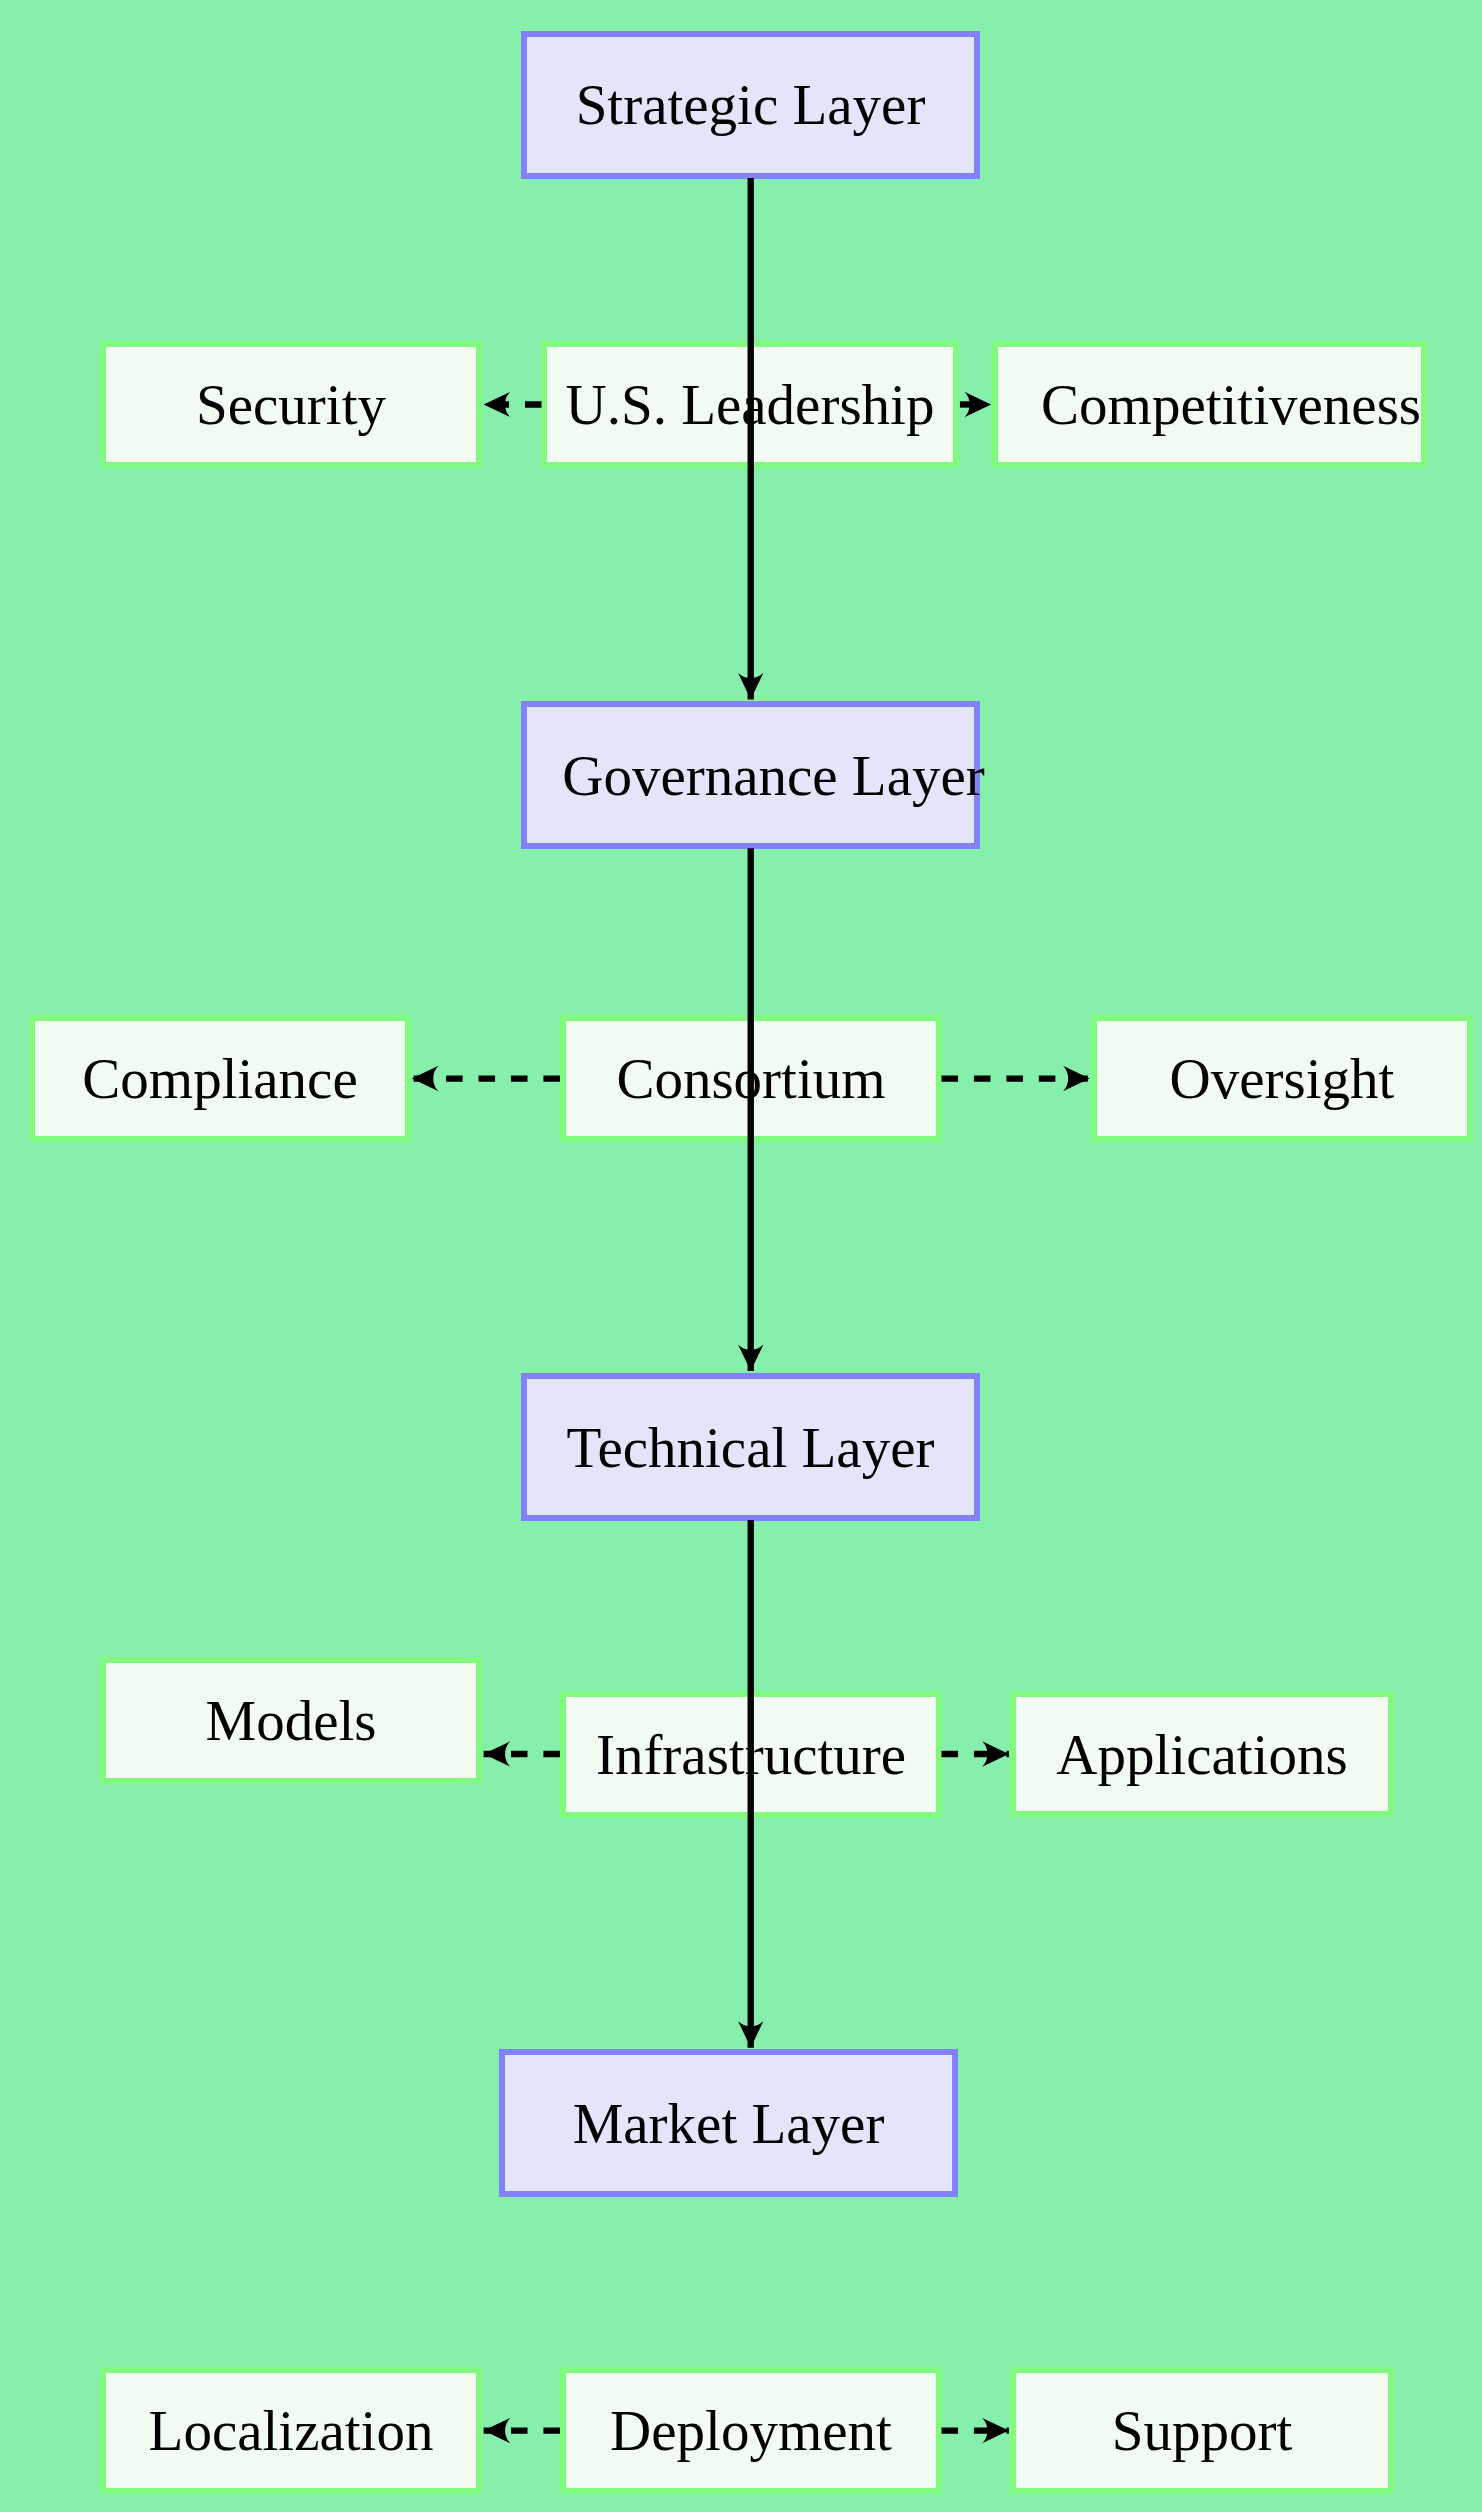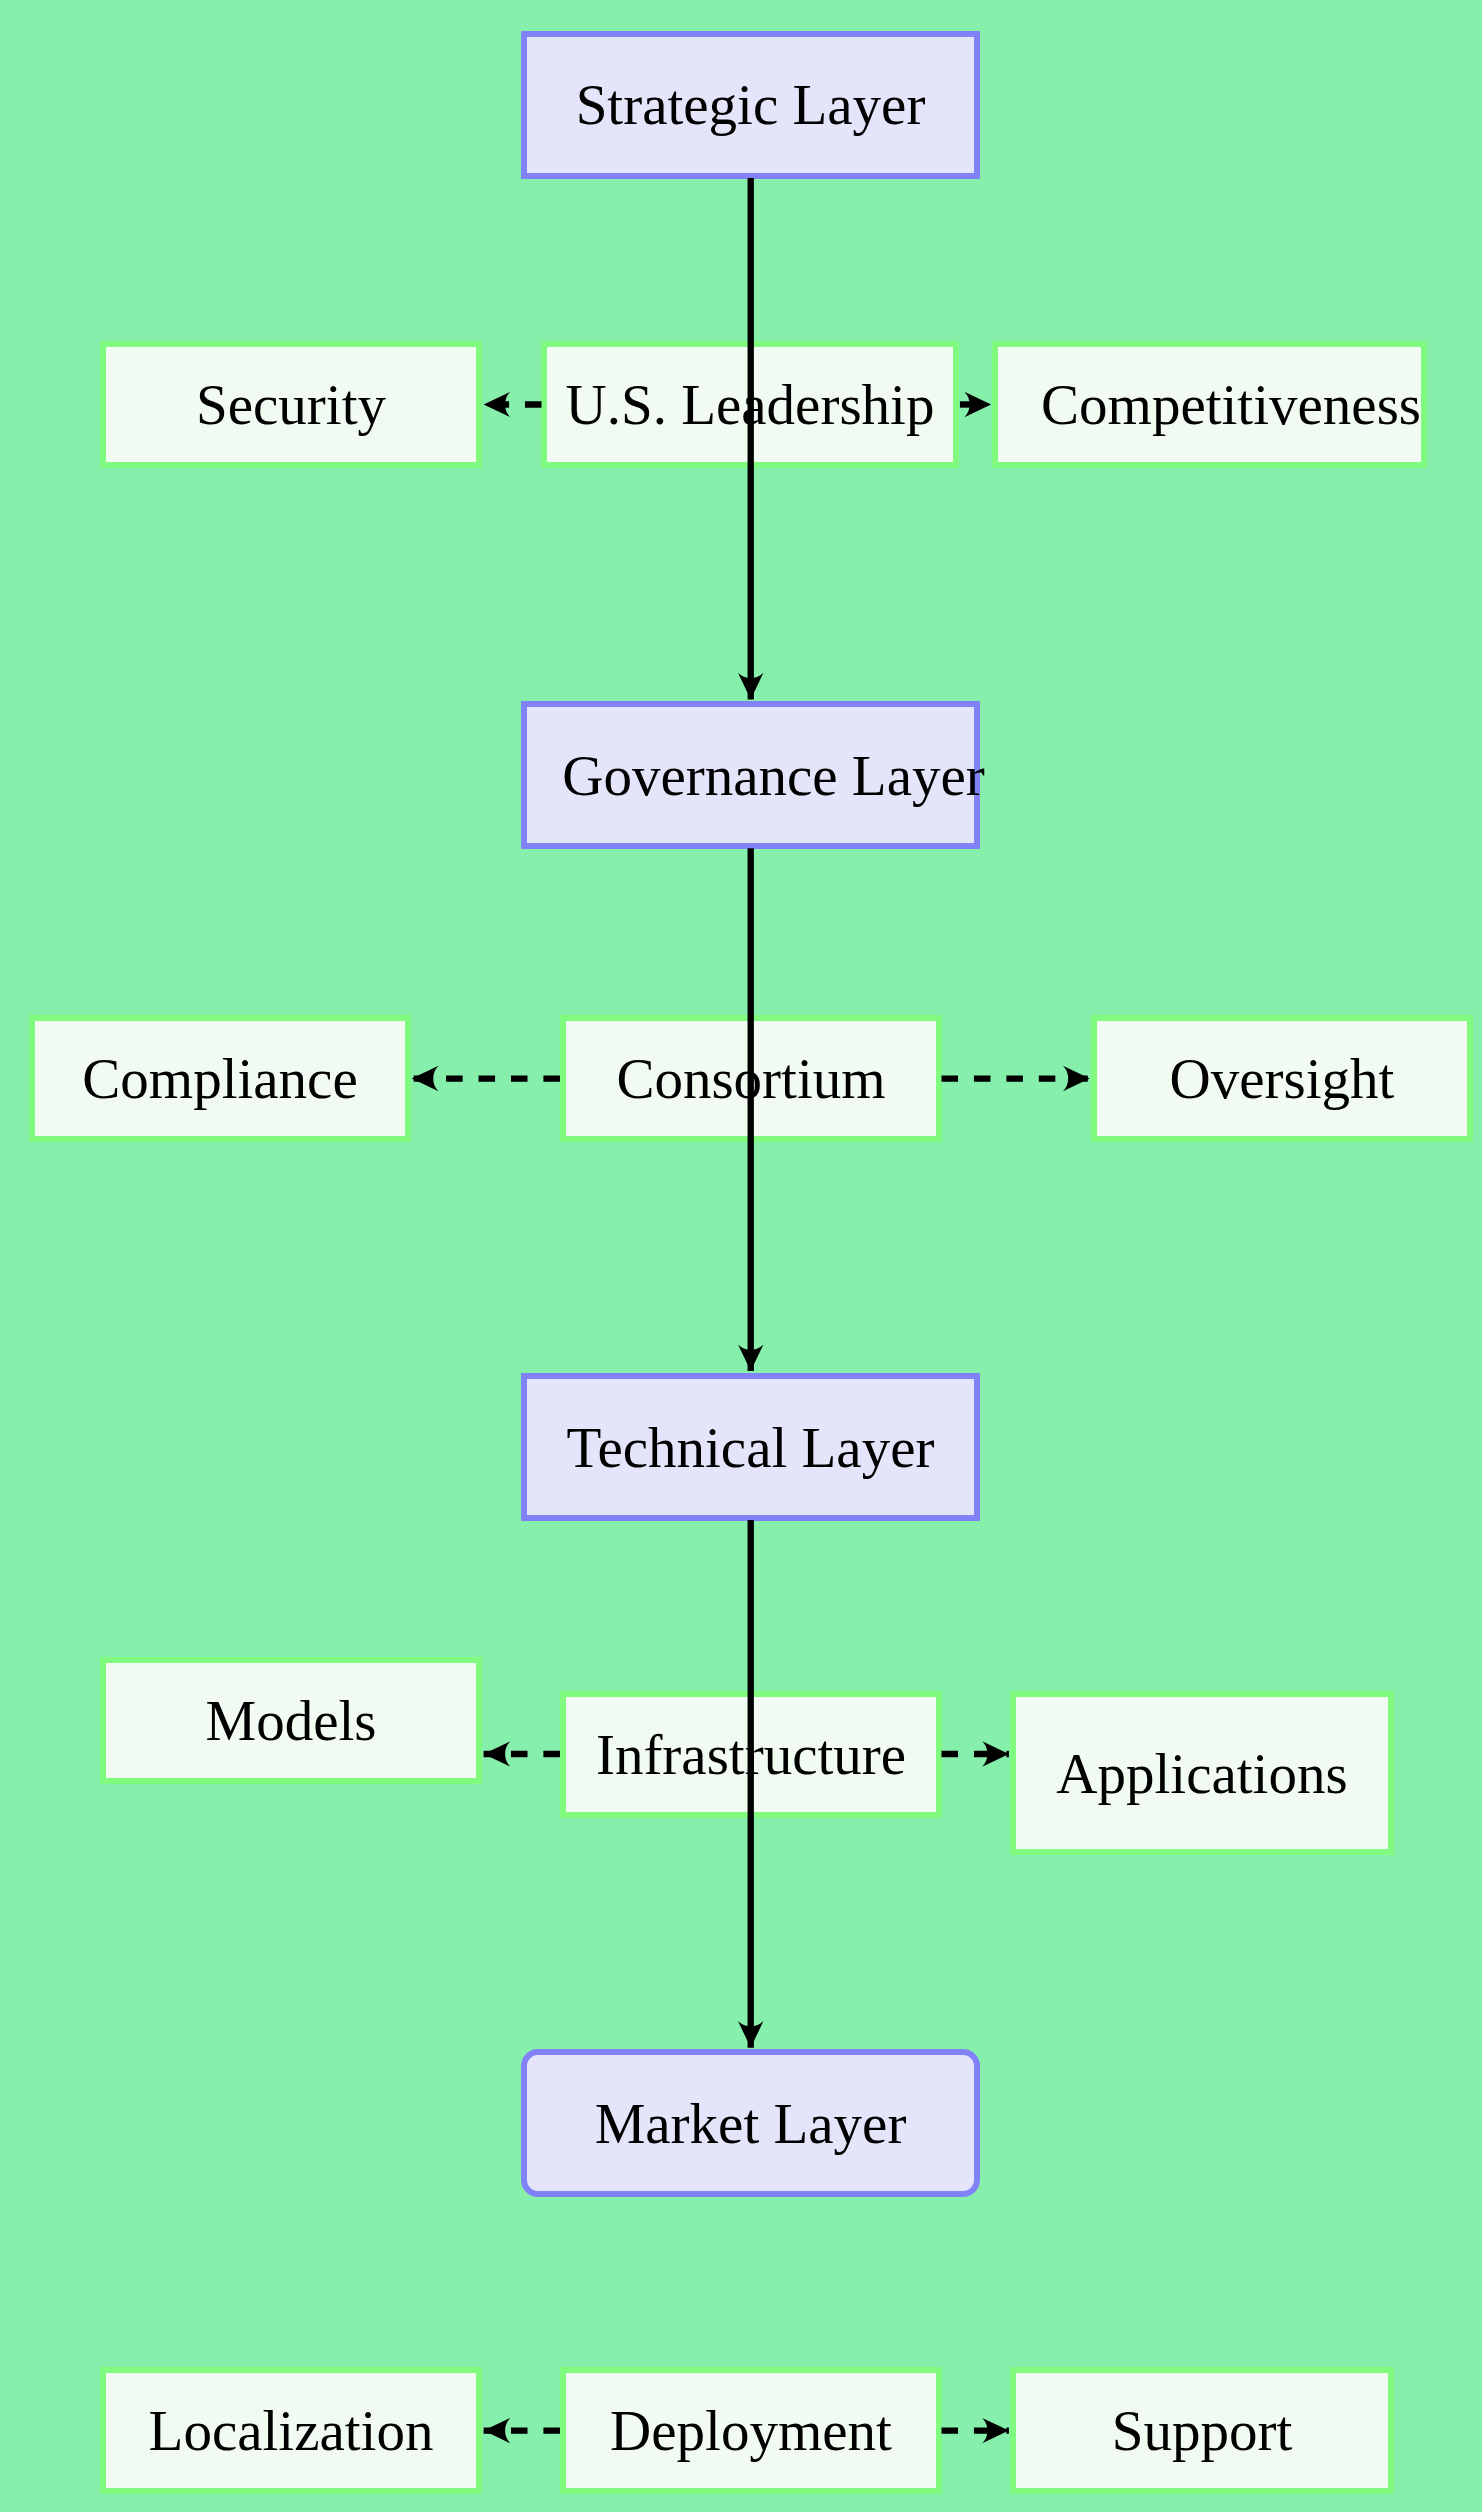--- a/index.html
+++ b/index.html
@@ -89,21 +89,21 @@
   </div>
 
   <div class="box layer" style="left:521px; top:701px; width:459px; height:148px;padding-left:46px;">
     <span>Governance Layer</span>
   </div>
 
   <div class="box layer" style="left:521px; top:1373px; width:459px; height:148px;">
     <span>Technical Layer</span>
   </div>
 
-  <div class="box layer" style="left:521px; top:2049px; width:459px; height:148px;border-radius:17px;">
+  <div class="box layer" style="left:499px; top:2049px; width:459px; height:148px;">
     <span>Market Layer</span>
   </div>
 
   <div class="box node" style="left:100px; top:341px; width:382px; height:127px;">
     <span>Security</span>
   </div>
   <div class="box node" style="left:541px; top:341px; width:418px; height:127px;">
     <span>U.S. Leadership</span>
   </div>
   <div class="box node" style="left:992px; top:341px; width:435px; height:127px;justify-content:flex-end;">
@@ -119,21 +119,21 @@
   <div class="box node" style="left:1091px; top:1015px; width:382px; height:127px;">
     <span>Oversight</span>
   </div>
 
   <div class="box node" style="left:100px; top:1657px; width:382px; height:127px;">
     <span>Models</span>
   </div>
   <div class="box node" style="left:560px; top:1691px; width:382px; height:127px;">
     <span>Infrastructure</span>
   </div>
-  <div class="box node" style="left:1010px; top:1691px; width:384px; height:164px;align-items:center;">
+  <div class="box node" style="left:1010px; top:1691px; width:384px; height:126px;align-items:center;">
     <span>Applications</span>
   </div>
 
   <div class="box node" style="left:100px; top:2367px; width:382px; height:127px;">
     <span>Localization</span>
   </div>
   <div class="box node" style="left:560px; top:2367px; width:382px; height:127px;">
     <span>Deployment</span>
   </div>
   <div class="box node" style="left:1010px; top:2367px; width:384px; height:127px;">

